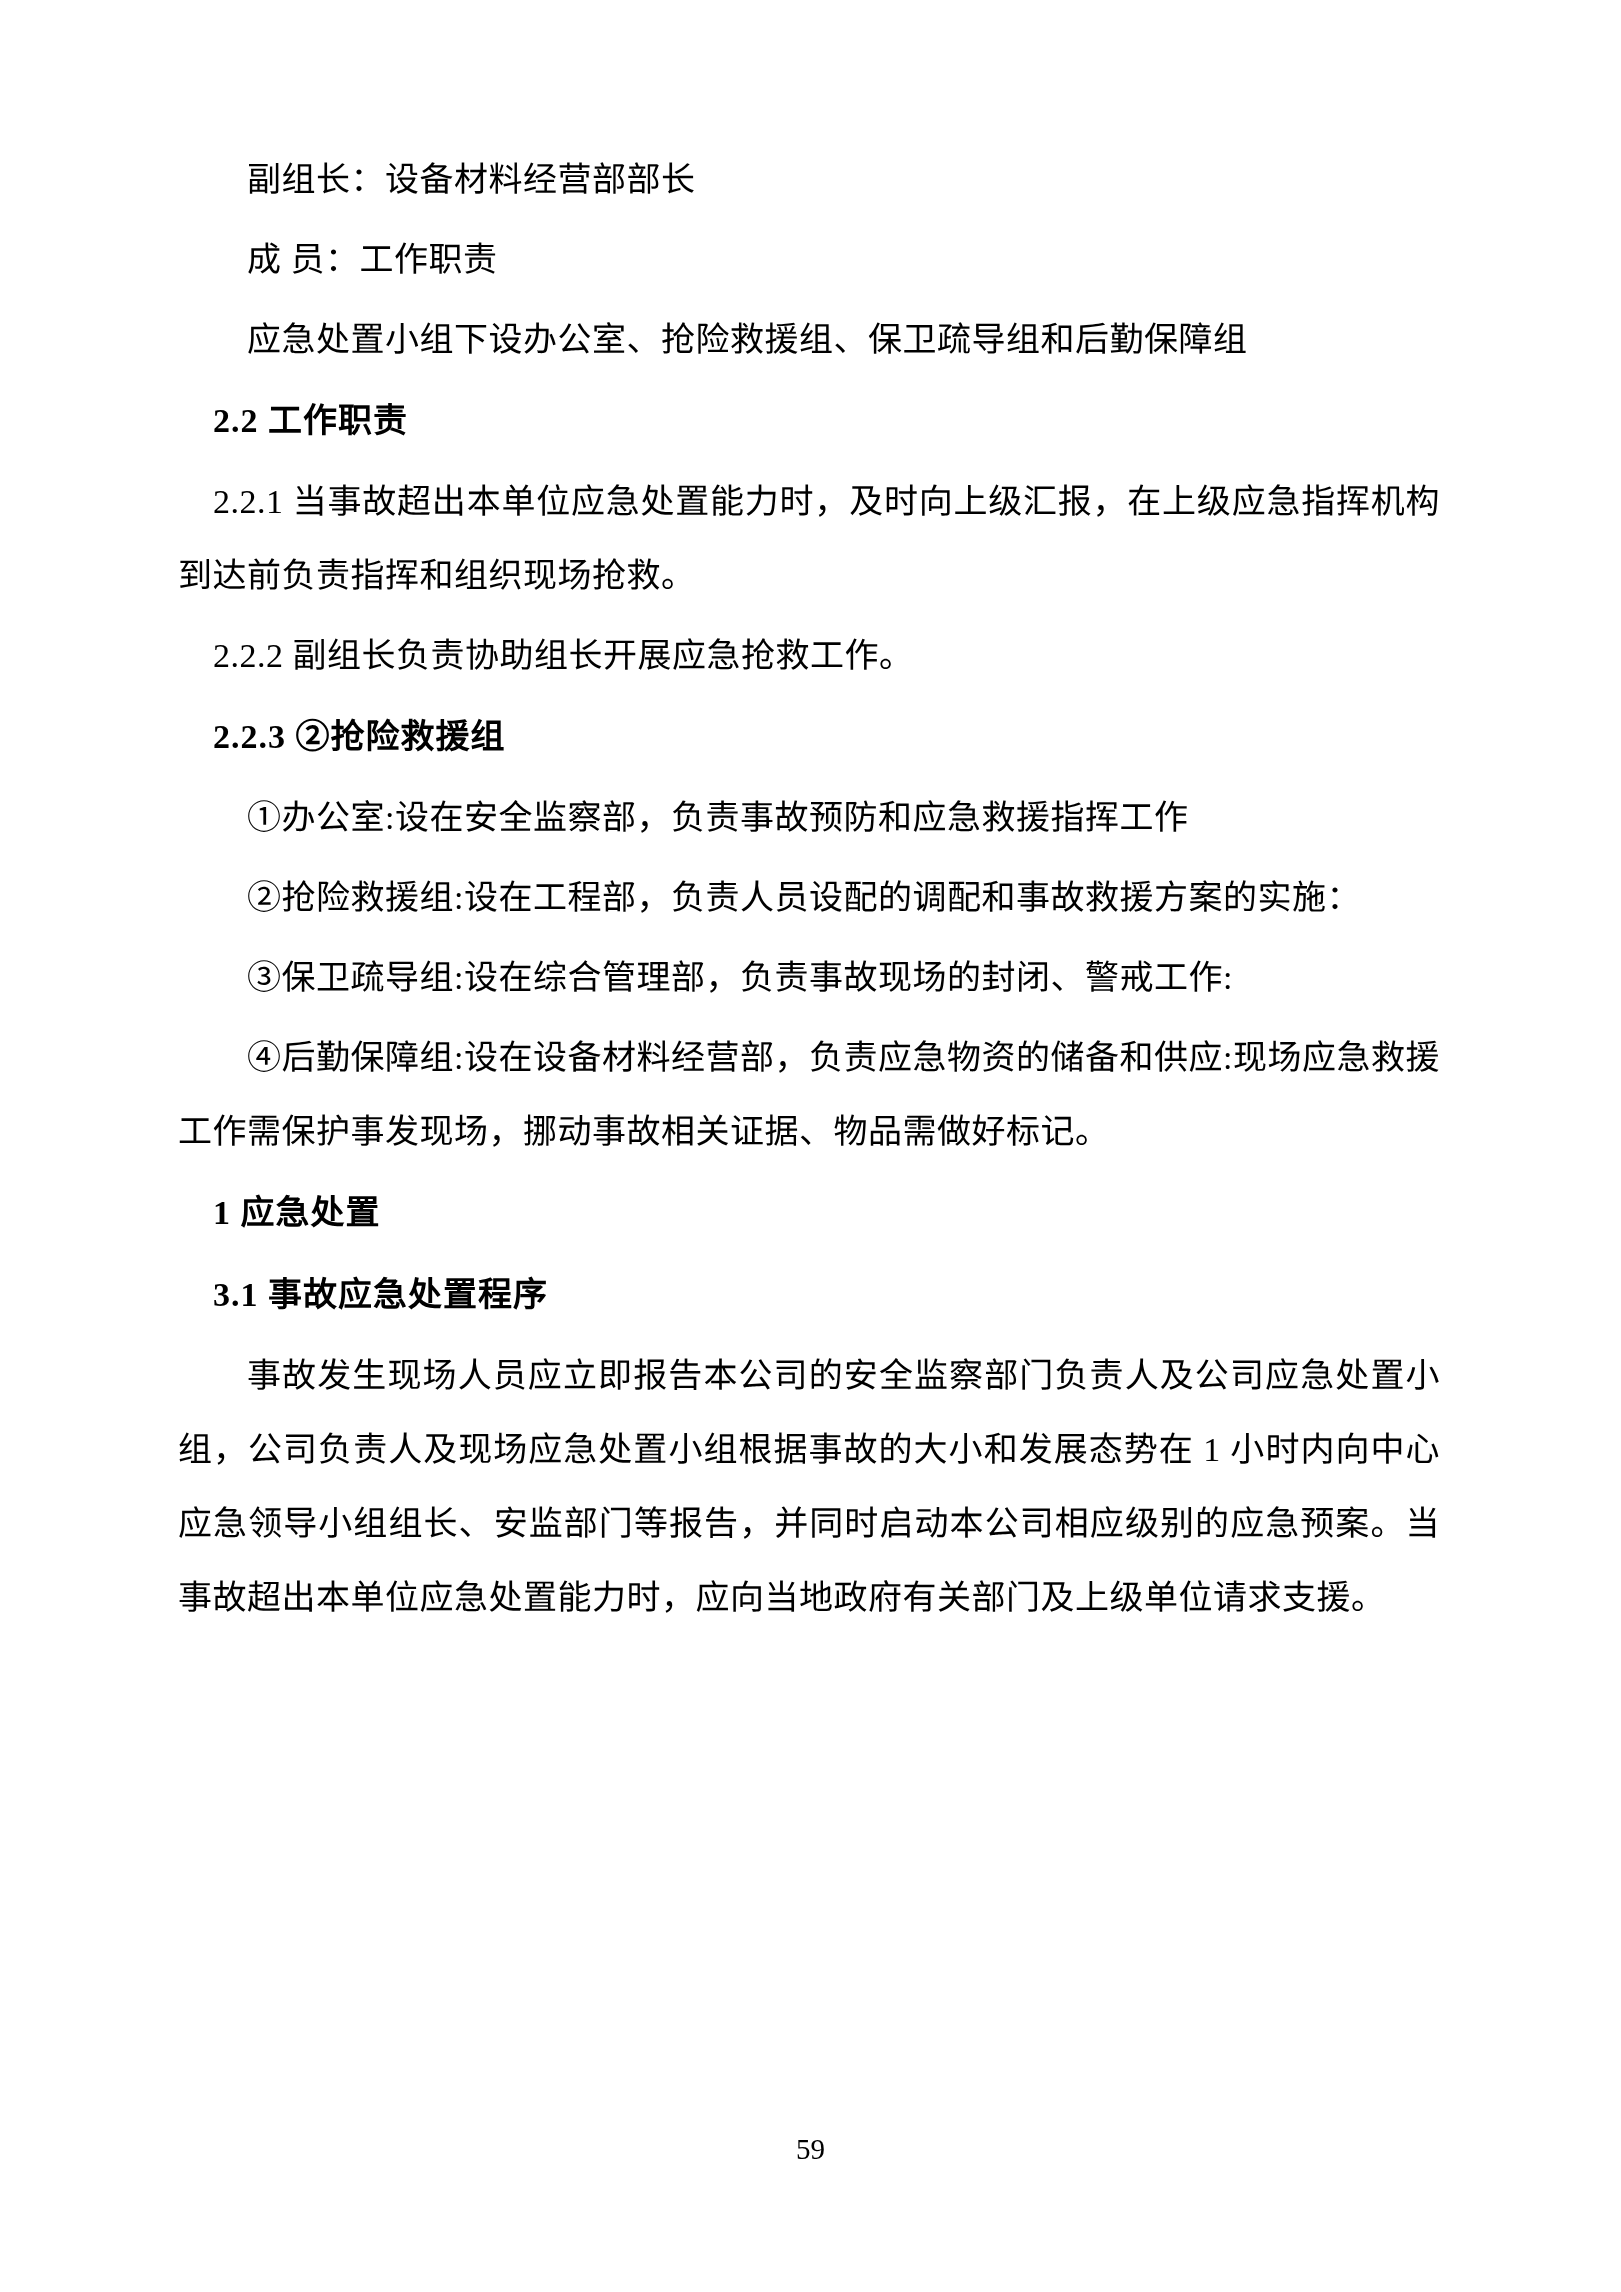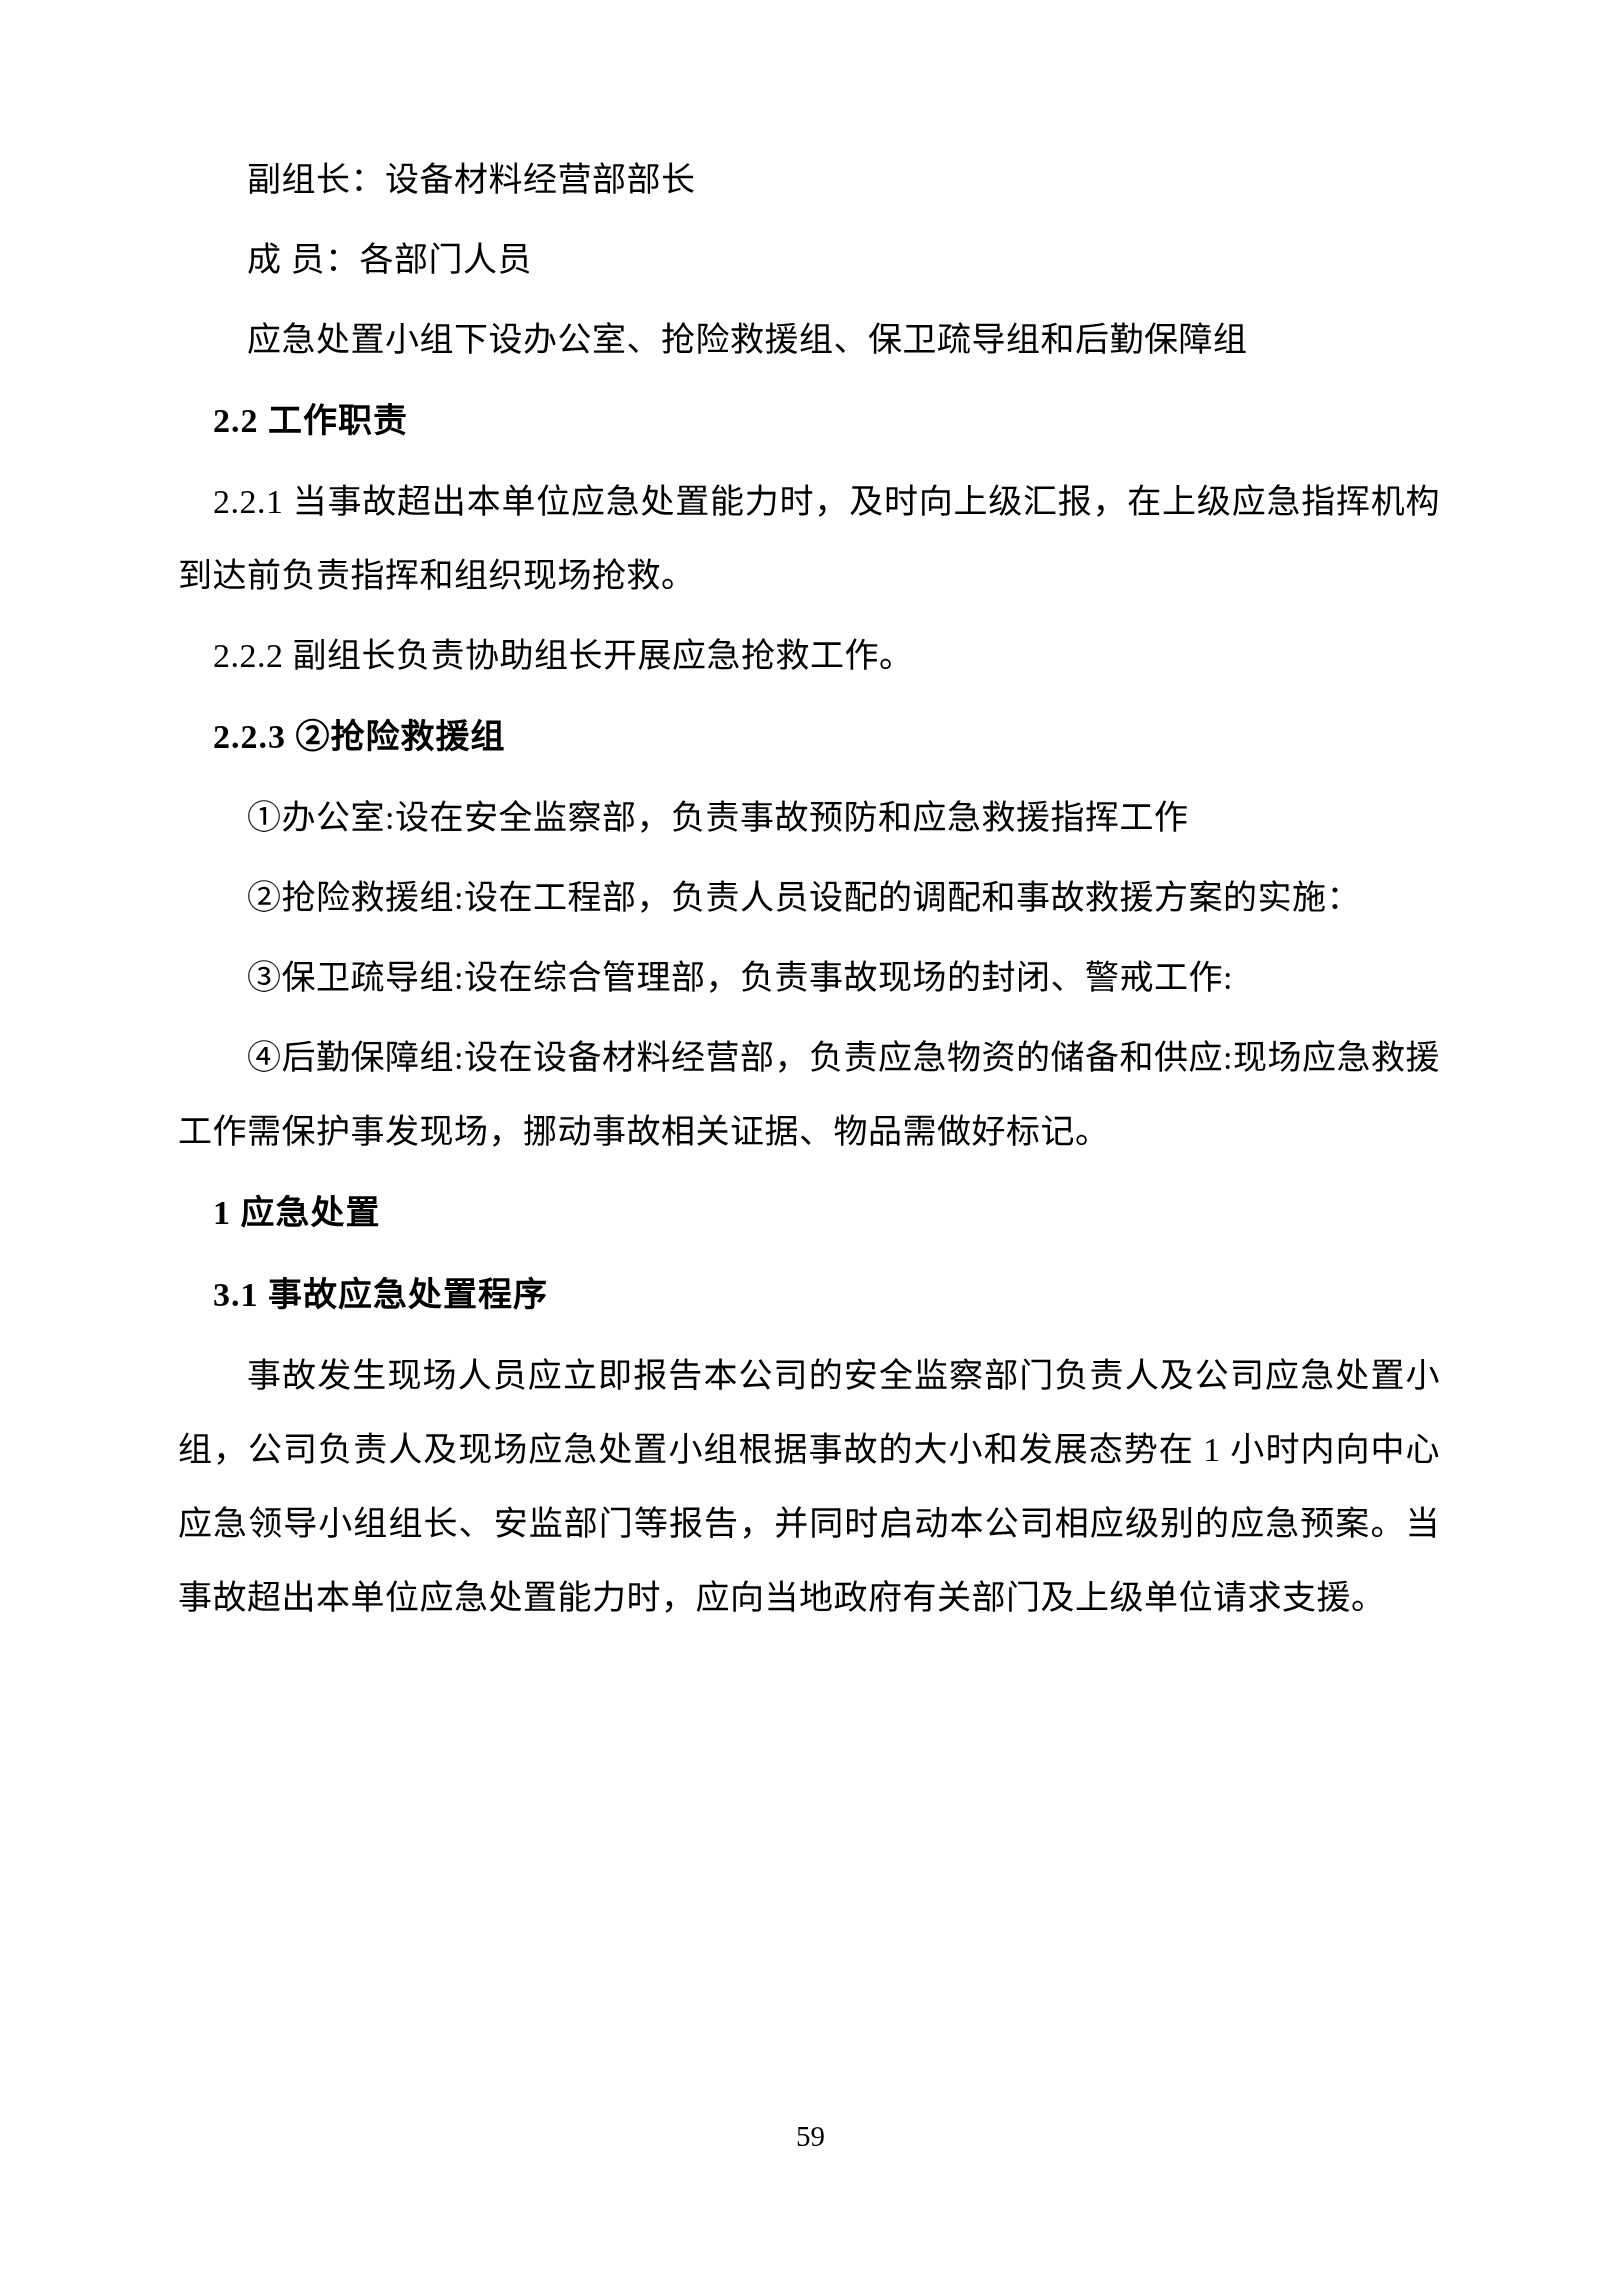--- a/index.html
+++ b/index.html
@@ -46,37 +46,37 @@
   }
   .heading {
     font-size: 34px;
     line-height: 76px;
     font-weight: bold;
     letter-spacing: 1px;
     text-indent: 35px;
   }
   .page-number {
     position: absolute;
-    bottom: 140px;
+    bottom: 127px;
     left: 0;
     width: 100%;
     text-align: center;
     font-size: 29px;
     font-family: "Liberation Serif", "DejaVu Serif", serif;
     color: #000000;
   }
 </style>
 </head>
 <body>
 
 <div class="page">
   <div class="doc-body">
 
     <p class="para indent">副组长：设备材料经营部部长</p>
-    <p class="para indent">成 员：各部门人员</p>
+    <p class="para indent">成 员：工作职责</p>
     <p class="para indent">应急处置小组下设办公室、抢险救援组、保卫疏导组和后勤保障组</p>
 
     <p class="heading">2.2 工作职责</p>
 
     <p class="para indent-small">2.2.1 当事故超出本单位应急处置能力时，及时向上级汇报，在上级应急指挥机构到达前负责指挥和组织现场抢救。</p>
     <p class="para indent-small">2.2.2 副组长负责协助组长开展应急抢救工作。</p>
 
     <p class="heading">2.2.3 ②抢险救援组</p>
 
     <p class="para indent">①办公室:设在安全监察部，负责事故预防和应急救援指挥工作</p>

